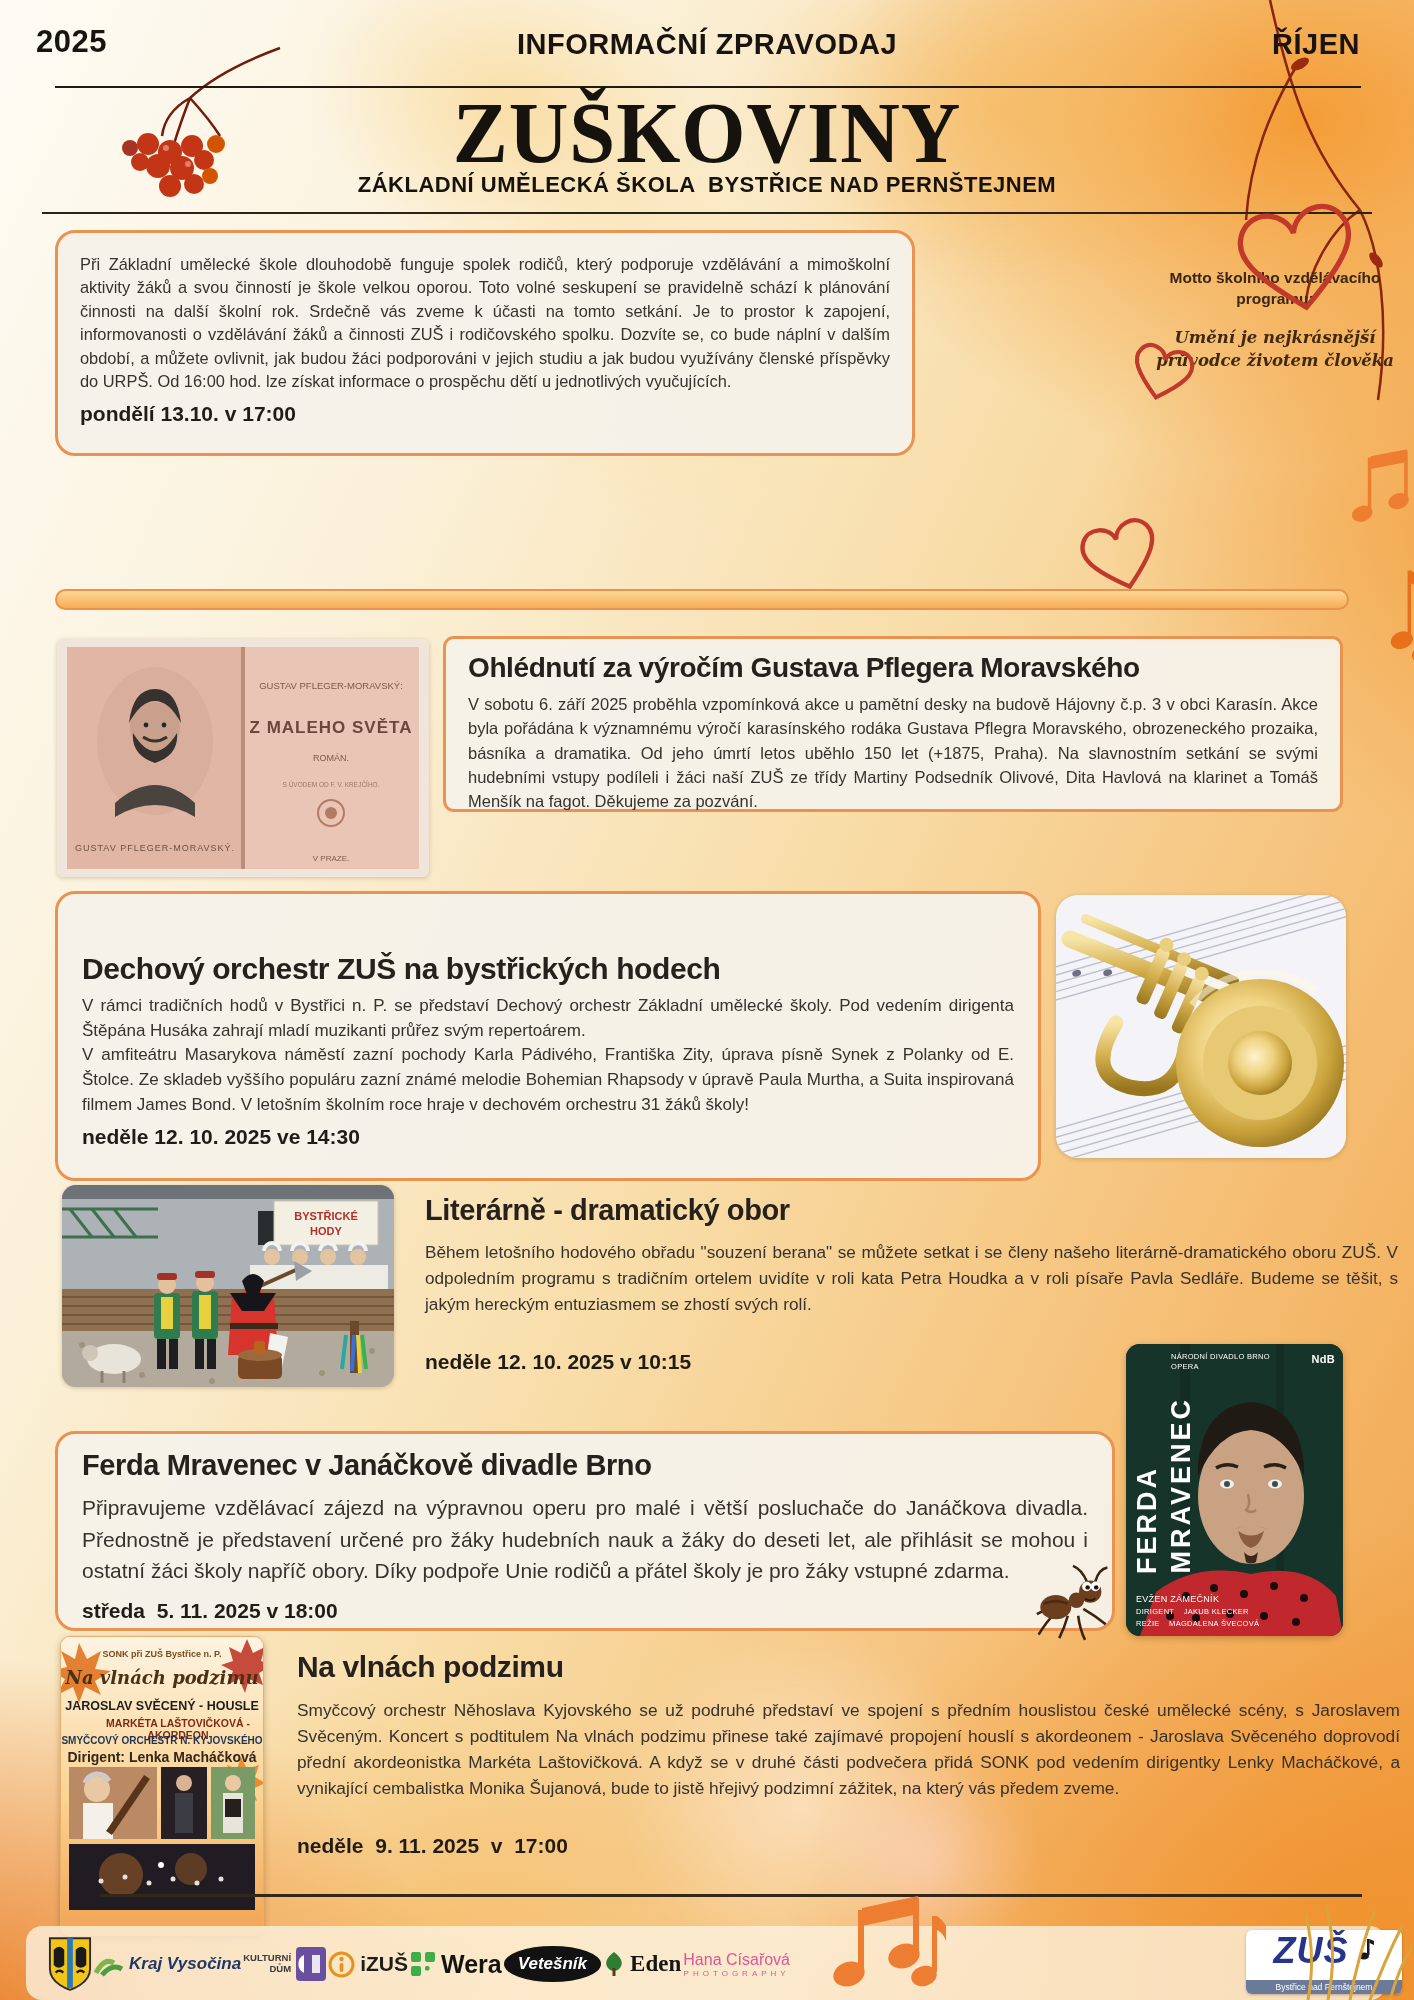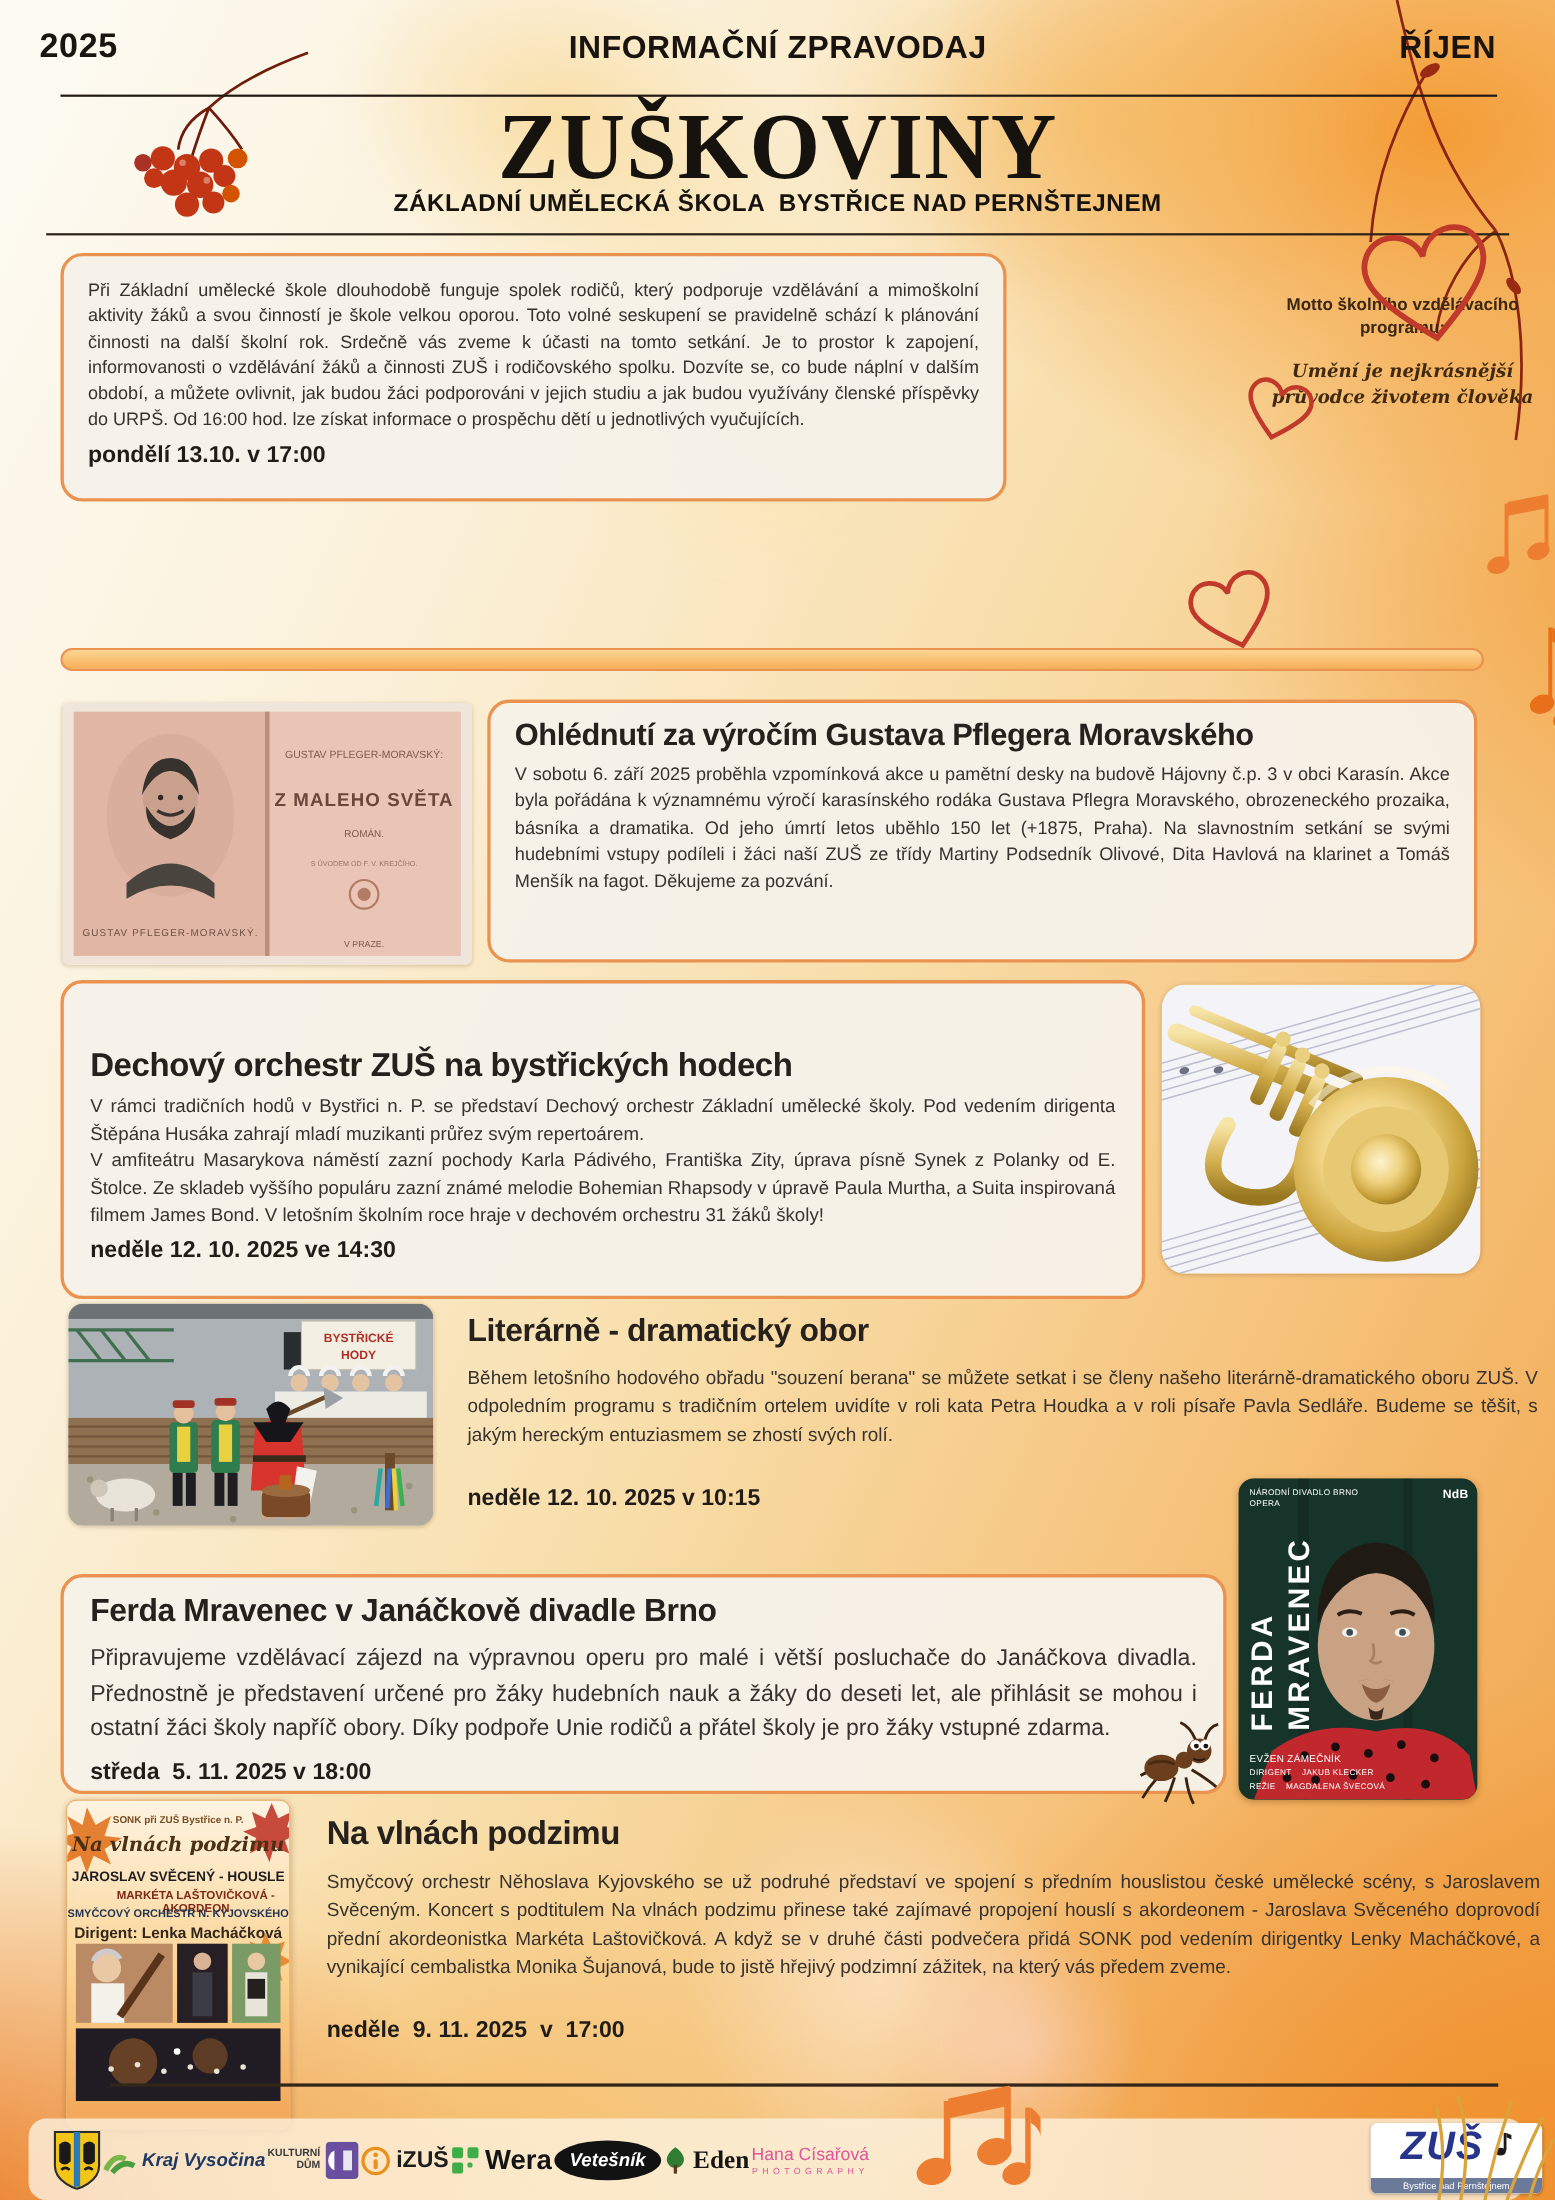--- a/index.html
+++ b/index.html
@@ -35,21 +35,21 @@
   .motto-script{margin-top:16px;font-family:"DejaVu Serif",serif;font-style:italic;
     font-weight:bold;font-size:16.5px;line-height:1.4;color:#41290f;}
   .divider{position:absolute;border:2px solid #ea9350;border-radius:12px;
     background:linear-gradient(180deg,#fdd794,#f6ae57);box-sizing:border-box;}
   .img-frame{position:absolute;overflow:hidden;box-shadow:0 1px 4px rgba(90,50,10,.25);}
   .open-title{position:absolute;font-weight:bold;font-size:29px;color:#26211c;letter-spacing:-.4px;}
   .open-body{position:absolute;color:#37322d;font-size:17.2px;line-height:1.5;text-align:justify;white-space:pre-line;}
   .poster{position:absolute;border-radius:14px;overflow:hidden;box-shadow:0 2px 6px rgba(80,40,5,.3);}
   .vtext{position:absolute;writing-mode:vertical-rl;transform:rotate(180deg);
     font-weight:bold;color:#fff;letter-spacing:3px;font-size:27px;line-height:1;}
-  .ferda-top{position:absolute;color:#fff;font-size:7.5px;line-height:1.3;letter-spacing:.3px;}
+  .ferda-top{position:absolute;color:#fff;font-size:7.5px;line-height:1.3;letter-spacing:.3px;margin-left:35px;}
   .ferda-credit{color:#fff;font-size:7.5px;line-height:1.6;letter-spacing:.3px;white-space:pre;}
   .band{position:absolute;background:rgba(253,243,225,.78);border-radius:16px;}
   .logos-row{position:absolute;display:flex;align-items:center;justify-content:space-between;}
   .logo-item{display:flex;align-items:center;gap:5px;}
   .footer-school{position:absolute;text-align:center;color:#2a1e12;font-family:"Liberation Serif",serif;}
   .fs-name{font-weight:bold;font-size:15.5px;line-height:1.25;}
   .fs-addr{font-weight:bold;font-size:10.5px;line-height:1.3;}
   .zus-logo{position:absolute;background:#fff;border-radius:6px;box-shadow:0 1px 3px rgba(0,0,0,.25);
     display:flex;flex-direction:column;align-items:center;justify-content:space-between;overflow:hidden;}
   .zus-big{font-weight:bold;font-style:italic;font-size:36px;color:#27348b;line-height:1;margin-top:3px;letter-spacing:1px;}
@@ -158,21 +158,21 @@
       <text x="98" y="212" text-anchor="middle" font-size="9" letter-spacing="1" fill="#6b5044">GUSTAV PFLEGER-MORAVSKÝ.</text>
       <text x="274" y="50" text-anchor="middle" font-size="9.5" fill="#7c5a4a">GUSTAV PFLEGER-MORAVSKÝ:</text>
       <text x="274" y="94" text-anchor="middle" font-size="17" font-weight="bold" letter-spacing="1" fill="#6b463a">Z MALEHO SVĚTA</text>
       <text x="274" y="122" text-anchor="middle" font-size="9" fill="#7c5a4a">ROMÁN.</text>
       <text x="274" y="148" text-anchor="middle" font-size="6.5" fill="#9b7868">S ÚVODEM OD F. V. KREJČÍHO.</text>
       <circle cx="274" cy="174" r="13" fill="none" stroke="#b07c66" stroke-width="2"></circle>
       <circle cx="274" cy="174" r="6" fill="#b07c66"></circle>
       <text x="274" y="222" text-anchor="middle" font-size="8" fill="#7c5a4a">V PRAZE.</text>
     </svg>
   </div>
-  <div class="card" style="left:443px;top:636px;width:900px;height:239px;padding:13px 22px;">
+  <div class="card" style="left:443px;top:636px;width:900px;height:176px;padding:13px 22px;border-radius:11px;">
     <div class="card-title" style="font-size:28px;">Ohlédnutí za výročím Gustava Pflegera Moravského</div>
     <div class="body-text" style="margin-top:8px;line-height:1.47;font-size:16.5px;">V sobotu 6. září 2025 proběhla vzpomínková akce u pamětní desky na budově Hájovny č.p. 3 v obci Karasín. Akce byla pořádána k významnému výročí karasínského rodáka Gustava Pflegra Moravského, obrozeneckého prozaika, básníka a dramatika. Od jeho úmrtí letos uběhlo 150 let (+1875, Praha). Na slavnostním setkání se svými hudebními vstupy podíleli i žáci naší ZUŠ ze třídy Martiny Podsedník Olivové, Dita Havlová na klarinet a Tomáš Menšík na fagot. Děkujeme za pozvání.</div>
   </div>
 
   <div class="card" style="left:55px;top:891px;width:986px;height:290px;padding:16px 24px;">
     <div class="card-title" style="font-size:30px;margin-top:42px;">Dechový orchestr ZUŠ na bystřických hodech</div>
     <div class="body-text" style="margin-top:8px;font-size:17px;line-height:1.45;">V rámci tradičních hodů v Bystřici n. P. se představí Dechový orchestr Základní umělecké školy. Pod vedením dirigenta Štěpána Husáka zahrají mladí muzikanti průřez svým repertoárem.
 V amfiteátru Masarykova náměstí zazní pochody Karla Pádivého, Františka Zity, úprava písně Synek z Polanky od E. Štolce. Ze skladeb vyššího populáru zazní známé melodie Bohemian Rhapsody v úpravě Paula Murtha, a Suita inspirovaná filmem James Bond. V letošním školním roce hraje v dechovém orchestru 31 žáků školy!</div>
     <div class="date" style="margin-top:8px;">neděle 12. 10. 2025 ve 14:30</div>
   </div>

